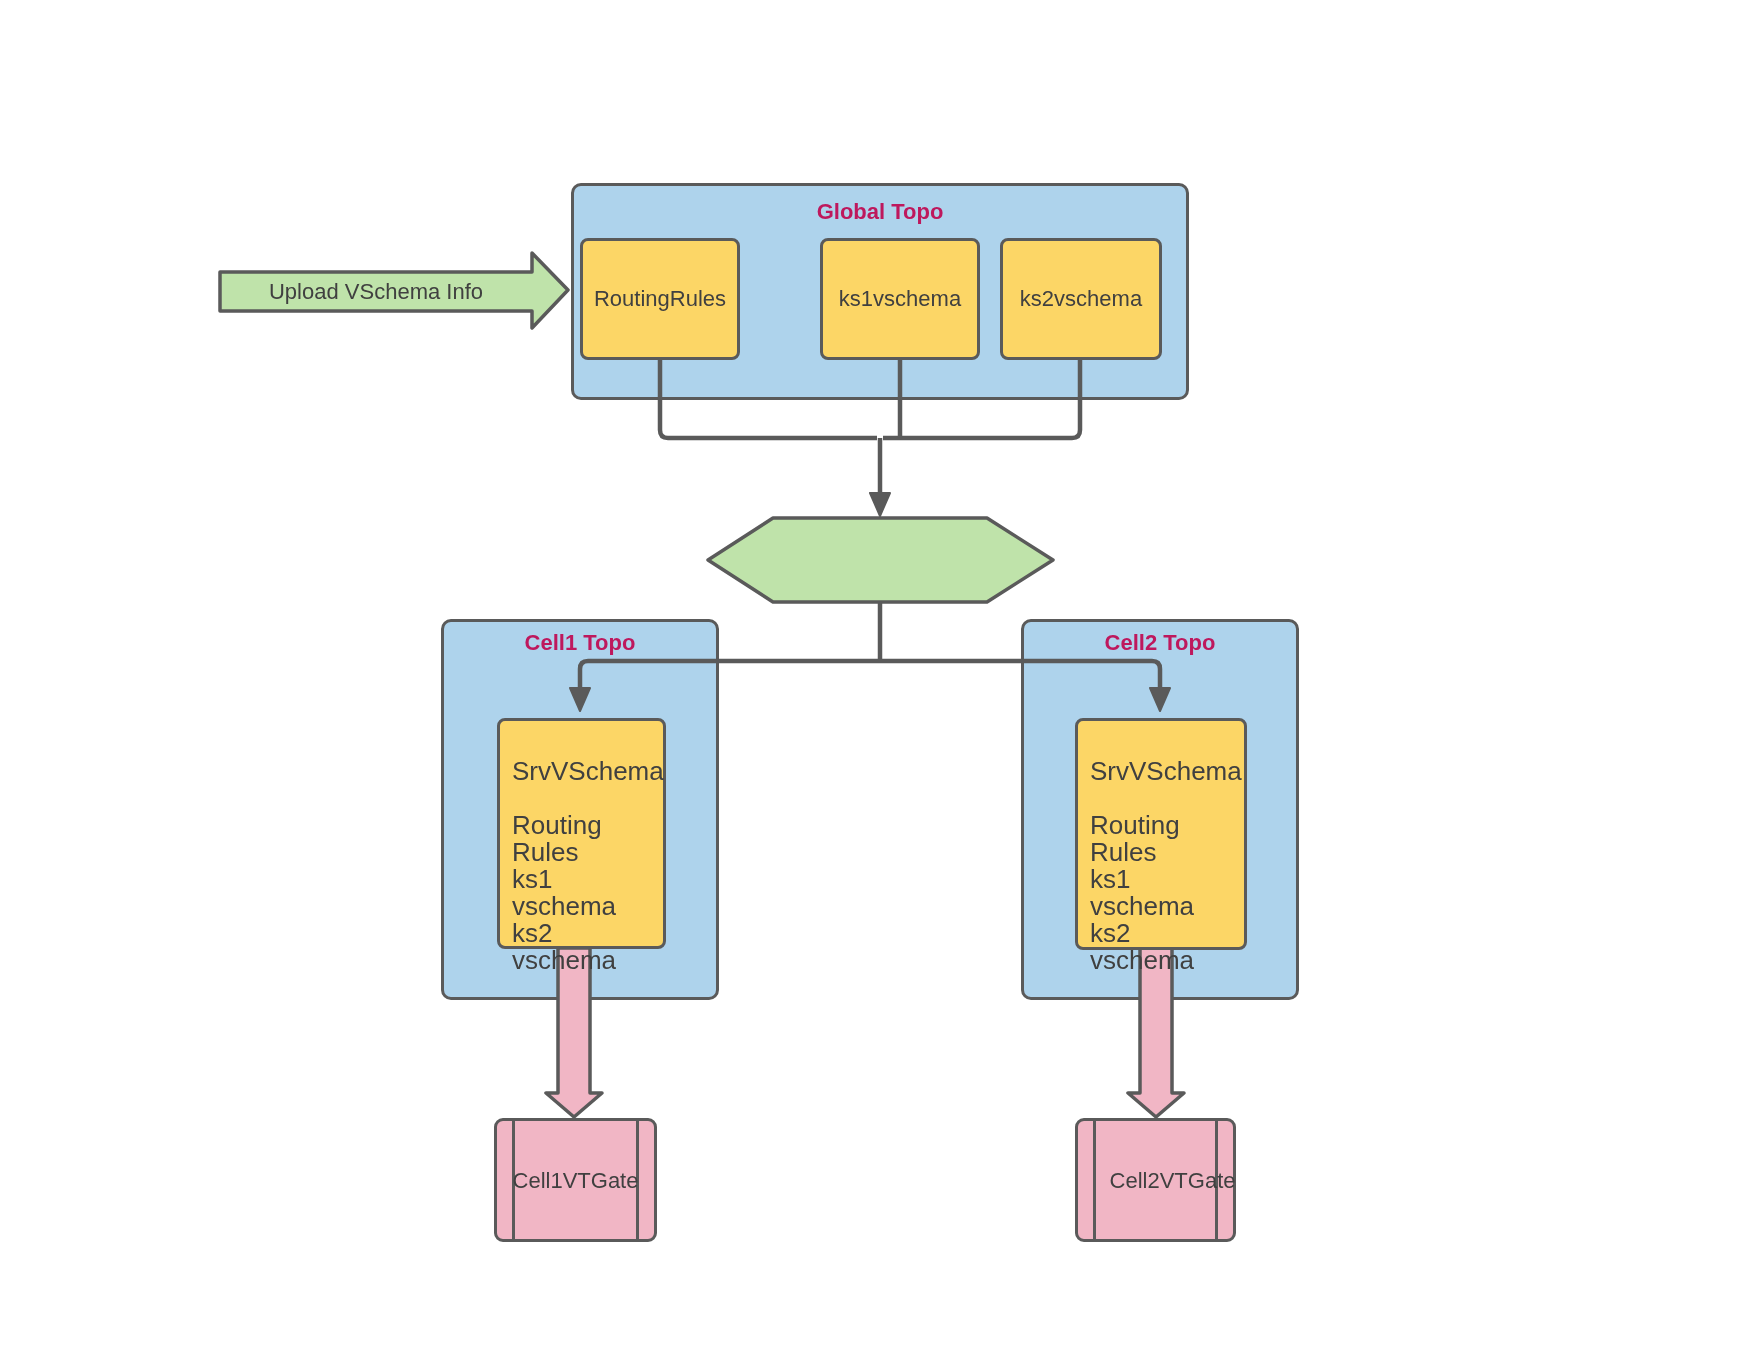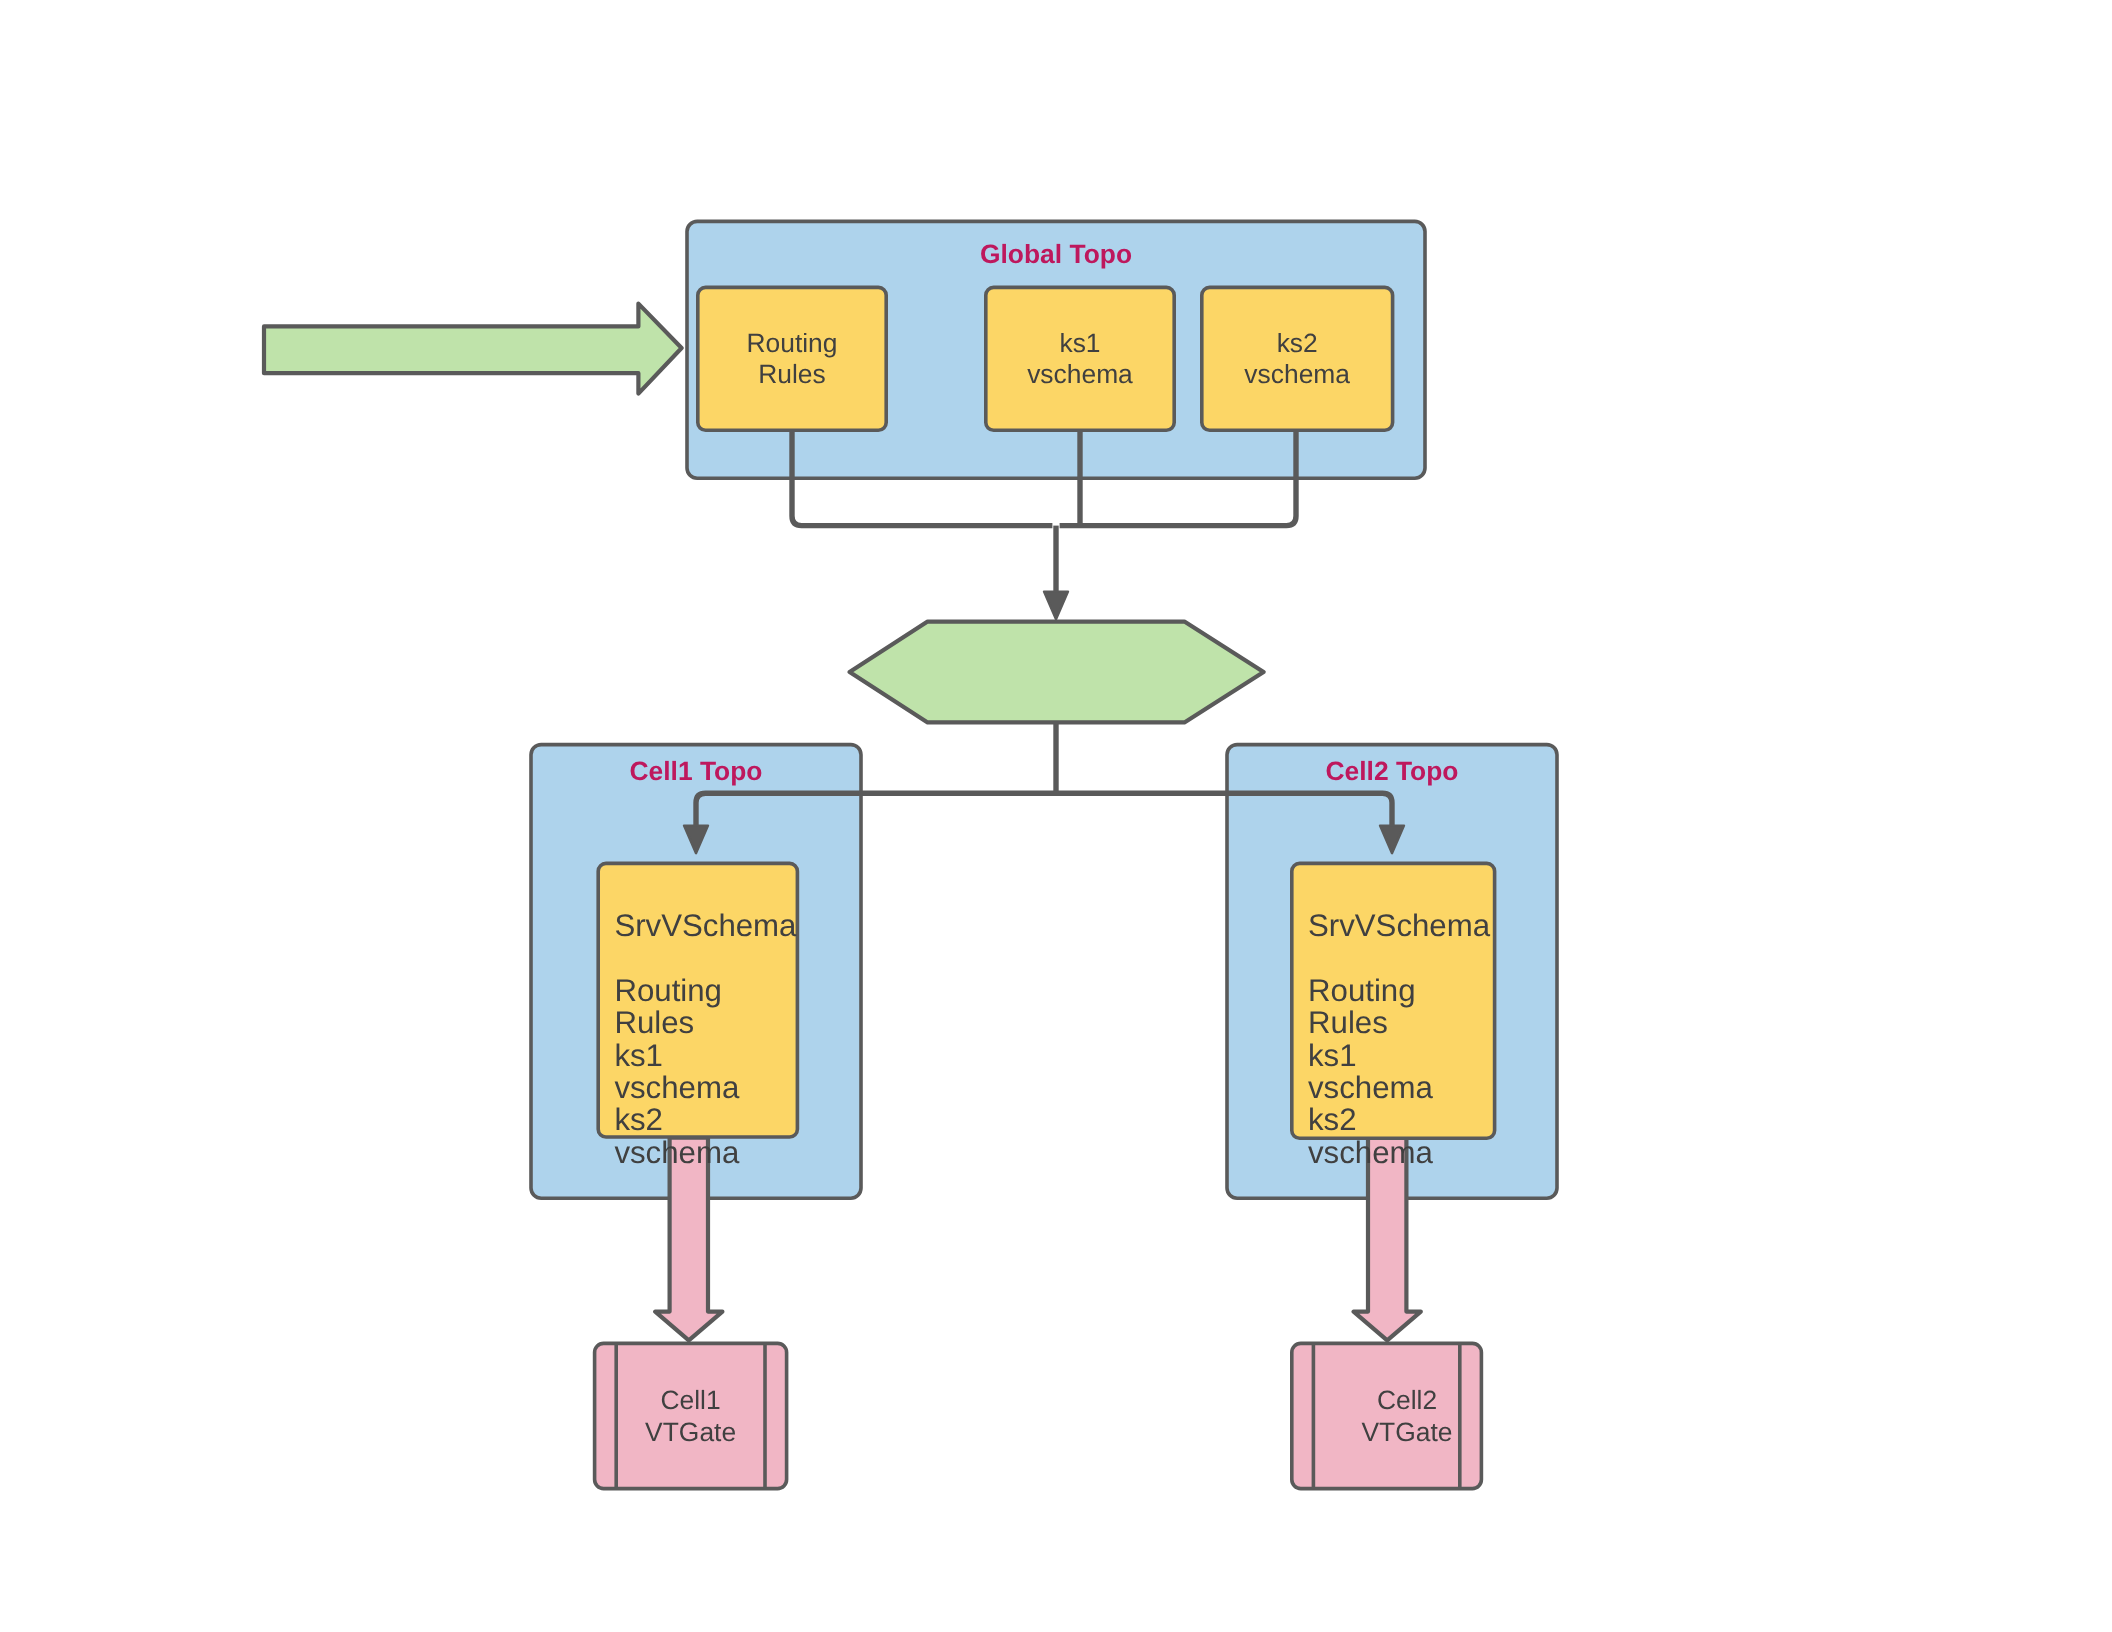--- a/index.html
+++ b/index.html
@@ -30,21 +30,21 @@
     text-align: center;
     font-weight: bold;
     font-size: 22px;
     line-height: 24px;
     color: #be185d;
   }
   .center-2line {
     position: absolute;
     inset: 0;
     display: flex;
-    flex-direction: column;
+    flex-direction: row;
     align-items: center;
     justify-content: center;
     font-size: 22px;
     line-height: 26px;
     text-align: right;
   }
   .srv-content {
     padding: 37px 12px 0 12px;
     font-size: 26px;
     line-height: 27px;
@@ -93,20 +93,21 @@
     </g>
 
     <polygon points="220,272 532,272 532,253 568,290 532,328 532,311 220,311" fill="#bfe3aa" stroke="#5a5a5a" stroke-width="3.5" stroke-linejoin="round"></polygon>
 
     <polygon points="708,560 773,518 987,518 1053,560 987,602 773,602" fill="#bfe3aa" stroke="#5a5a5a" stroke-width="3.5" stroke-linejoin="round"></polygon>
 
     <polygon points="558,948 590,948 590,1093 602,1093 574,1117 546,1093 558,1093" fill="#f1b6c5" stroke="#5a5a5a" stroke-width="3.5" stroke-linejoin="round"></polygon>
     <polygon points="1140,948 1172,948 1172,1093 1184,1093 1156,1117 1128,1093 1140,1093" fill="#f1b6c5" stroke="#5a5a5a" stroke-width="3.5" stroke-linejoin="round"></polygon>
   </svg>
 
+  <div class="float-label" style="left:220px; top:272px; width:312px; height:39px;">Upload VSchema Info</div>
 
   <div class="box blue" style="left:571px; top:183px; width:618px; height:217px;">
     <div class="box-title" style="margin-top:14px;">Global Topo</div>
   </div>
 
   <div class="box yellow" style="left:580px; top:238px; width:160px; height:122px;">
     <div class="center-2line">
       <div>Routing</div>
       <div>Rules</div>
     </div>

